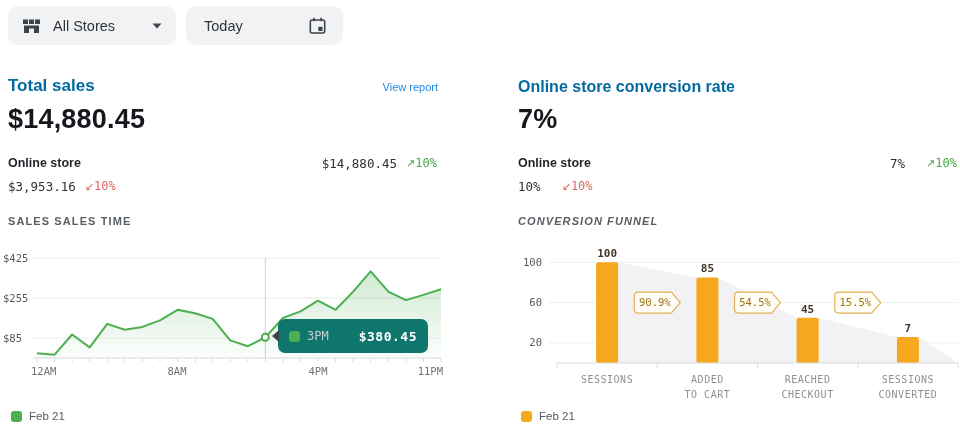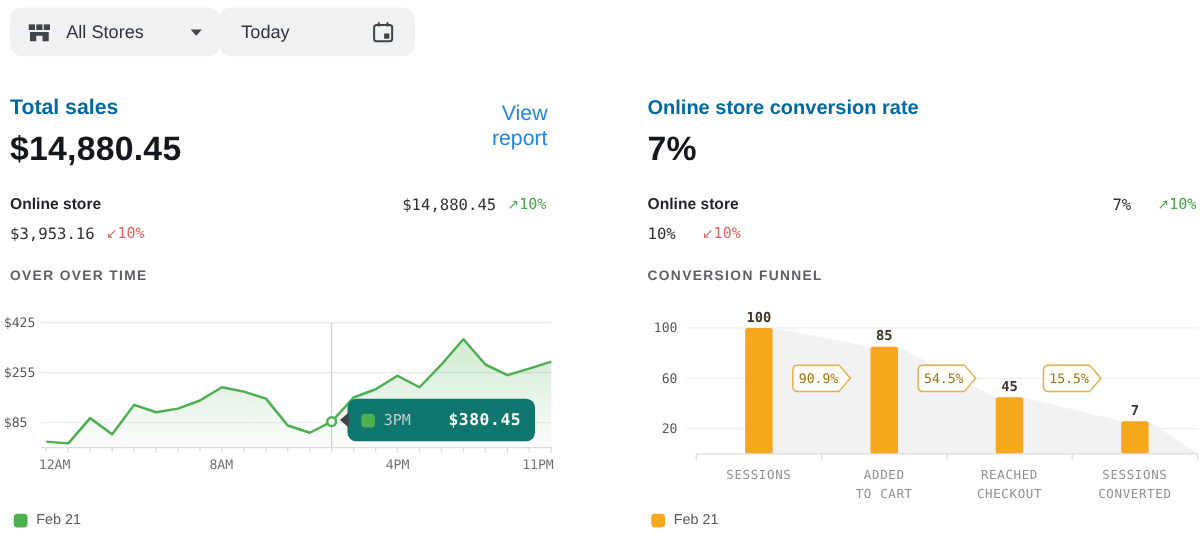--- a/index.html
+++ b/index.html
@@ -9,49 +9,49 @@
     -webkit-font-smoothing:antialiased;
   }
 
   
   .pill{
     position:absolute;top:6px;height:39px;background:#f1f2f3;border:none;
     border-radius:10px;display:flex;align-items:center;cursor:pointer;
     font-family:"Liberation Sans",sans-serif;font-size:14.5px;color:#2f3439;
   }
   .pill-store{left:8px;width:168px;padding:0 14px;}
-  .pill-date{left:175px;width:157px;padding:0 16px;}
+  .pill-date{left:186px;width:157px;padding:0 16px;}
   .pill .lbl{margin-left:12px;}
   .pill-date .lbl{margin-left:2px;}
   .chevron{margin-left:auto;}
   .cal{margin-left:auto;}
 
   
   .card-title{position:absolute;font-weight:bold;color:#0369a1;}
   .t-left{left:8px;top:76px;font-size:17px;}
   .t-right{left:518px;top:78px;font-size:16px;}
   .view-report{position:absolute;left:360px;top:81px;width:78px;text-align:right;
-    color:#1e88e5;font-size:17px;cursor:pointer;text-decoration:none;}
+    color:#1e88e5;font-size:11px;cursor:pointer;text-decoration:none;}
   .big-value{position:absolute;top:104px;font-size:27px;font-weight:bold;color:#14181c;letter-spacing:.2px;}
   .bv-left{left:8px;} .bv-right{left:518px;}
 
   .metric-row{position:absolute;height:18px;display:flex;align-items:center;font-size:12.5px;}
   .mr-l{left:8px;width:429px;} .mr-r{left:518px;width:439px;}
   .m-label{flex:1;color:#4c5257;}
   .m-label.bold{font-weight:bold;color:#1f2428;}
   .m-value{font-family:"DejaVu Sans Mono",monospace;font-size:12.5px;color:#2c3136;text-align:right;}
   .mr-l .m-change{width:40px;} .mr-r .m-change{width:52px;}
   .m-change{text-align:right;font-family:"DejaVu Sans Mono",monospace;font-size:12px;white-space:nowrap;}
   .m-change .arr{font-family:"DejaVu Sans",sans-serif;font-size:11px;}
   .m-change.up{color:#47a647;}
   .m-change.down{color:#dc6961;}
 
   .section-title{position:absolute;top:215px;font-size:11px;font-weight:bold;
     letter-spacing:1.1px;color:#5a5f64;}
-  .st-left{left:8px;} .st-right{left:518px;}
+  .st-left{left:8px;} .st-right{left:518px;font-style:italic;}
 
   
   #sales-svg{position:absolute;left:0;top:250px;}
   #funnel-svg{position:absolute;left:516px;top:240px;}
   .ax-txt{font-family:"DejaVu Sans Mono",monospace;font-size:10.5px;fill:#55595d;}
   .xax-txt{font-family:"DejaVu Sans Mono",monospace;font-size:10.5px;fill:#6d7276;}
 
   
   .tooltip{
     position:absolute;left:278px;top:319px;width:150px;height:34px;
@@ -110,21 +110,21 @@
 <div class="metric-row mr-l" style="top:154px">
   <span class="m-label bold">Online store</span>
   <span class="m-value">$14,880.45</span>
   <span class="m-change up"><span class="arr">↗</span><span>10%</span></span>
 </div>
 <div class="metric-row mr-l" style="top:177px">
   <span class="m-value">$3,953.16</span>
   <span class="m-change down"><span class="arr">↙</span><span>10%</span></span>
 </div>
 
-<div class="section-title st-left">OVER OVER TIME</div>
+<div class="section-title st-left">SALES SALES TIME</div>
 
 <svg id="sales-svg" width="448" height="135" viewBox="0 0 448 135">
   <defs>
     <linearGradient id="gArea" x1="0" y1="0" x2="0" y2="1">
       <stop offset="0" stop-color="#4caf50" stop-opacity="0.26"></stop>
       <stop offset="1" stop-color="#4caf50" stop-opacity="0.02"></stop>
     </linearGradient>
   </defs>
   <g>
     <line x1="33" y1="8" x2="441" y2="8" stroke="#e6e8ea" stroke-width="1"></line>

